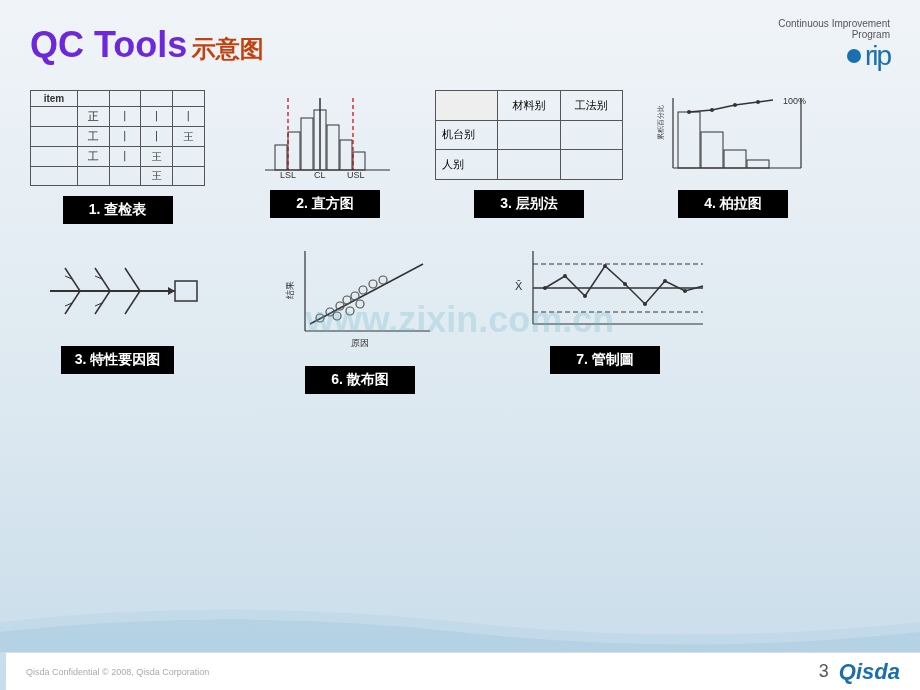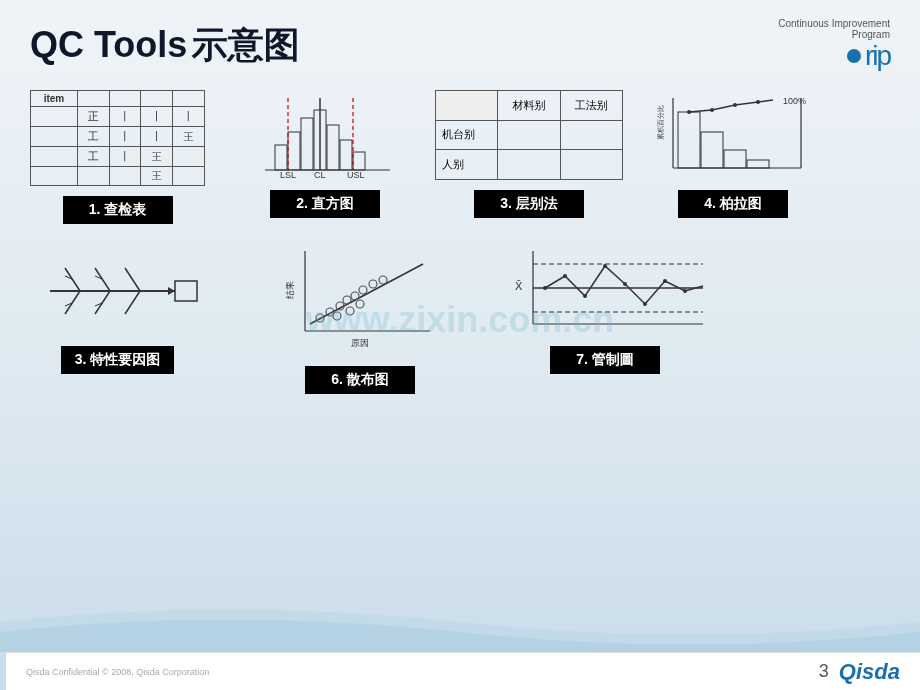--- a/index.html
+++ b/index.html
@@ -15,26 +15,26 @@
     
     .header {
       display: flex;
       align-items: center;
       justify-content: space-between;
       padding: 18px 30px 8px 30px;
     }
     .title-qc {
       font-size: 36px;
       font-weight: bold;
-      color: #0f172a;
+      color: #6d28d9;
     }
     .title-cn {
-      font-size: 36px;
+      font-size: 24px;
       font-weight: bold;
-      color: #0f172a;
+      color: #c2410c;
     }
     .logo-area {
       display: flex;
       flex-direction: column;
       align-items: flex-end;
     }
     .logo-cip {
       font-size: 10px;
       color: #555;
       text-align: right;

